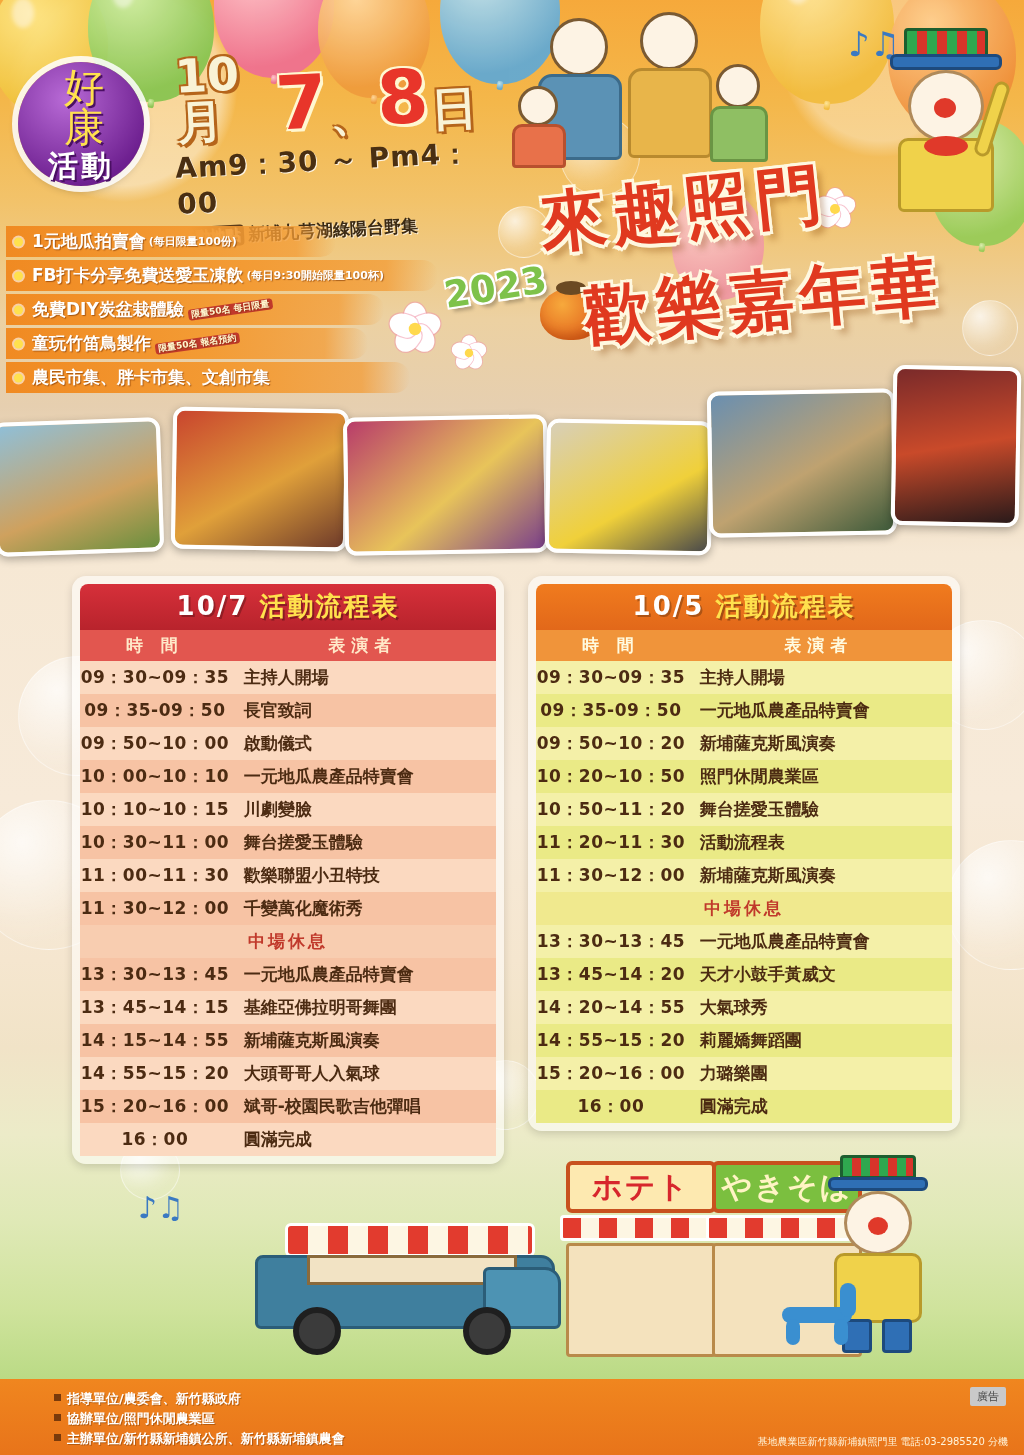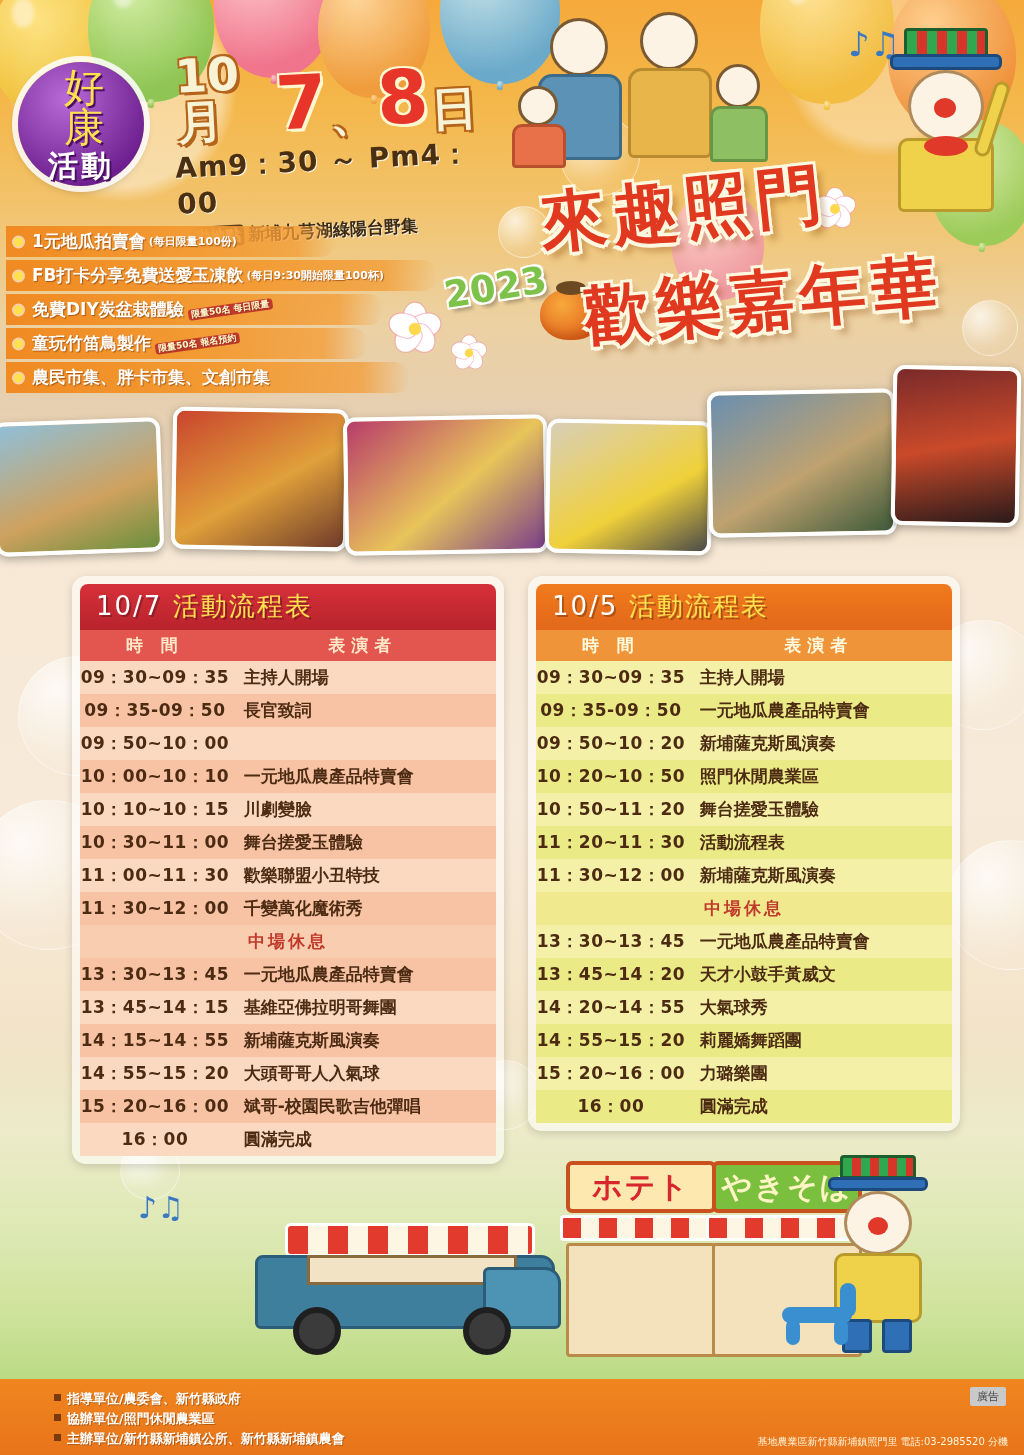--- a/index.html
+++ b/index.html
@@ -168,21 +168,21 @@
   
   .sched {
     position: absolute; top: 576px; width: 432px;
     background: rgba(255,255,255,.55);
     border-radius: 14px; padding: 8px;
     box-shadow: 0 3px 9px rgba(0,0,0,.15);
   }
   .sched.left { left: 72px; }
   .sched.right { left: 528px; }
   .sched-head {
-    font-weight: normal; font-size: 26px; line-height: 1.35;
+    text-align: center; font-weight: bold; font-size: 26px; line-height: 1.35;
     padding: 5px 16px 6px; border-radius: 8px 8px 0 0;
     letter-spacing: 2px;
   }
   .sched.left .sched-head { background: linear-gradient(180deg,#d6303a,#b8232c); }
   .sched.right .sched-head { background: linear-gradient(180deg,#f07b1e,#e2681a); }
   .sched-head .d { color: #fff; text-shadow: 2px 2px 0 rgba(0,0,0,.25); }
   .sched-head .t { color: #ffe14d; text-shadow: 2px 2px 0 rgba(0,0,0,.3); }
 
   .col-head { display: flex; font-weight: bold; font-size: 17px; }
   .col-head div { padding: 4px 0; text-align: center; letter-spacing: 6px; }
@@ -415,20 +415,21 @@
       <div class="row">
           <div class="c1">09：30~09：35</div>
           <div class="c2">主持人開場</div>
         </div>
       <div class="row">
           <div class="c1">09：35-09：50</div>
           <div class="c2">長官致詞</div>
         </div>
       <div class="row">
           <div class="c1">09：50~10：00</div>
+          <div class="c2">啟動儀式</div>
         </div>
       <div class="row">
           <div class="c1">10：00~10：10</div>
           <div class="c2">一元地瓜農產品特賣會</div>
         </div>
       <div class="row">
           <div class="c1">10：10~10：15</div>
           <div class="c2">川劇變臉</div>
         </div>
       <div class="row">

